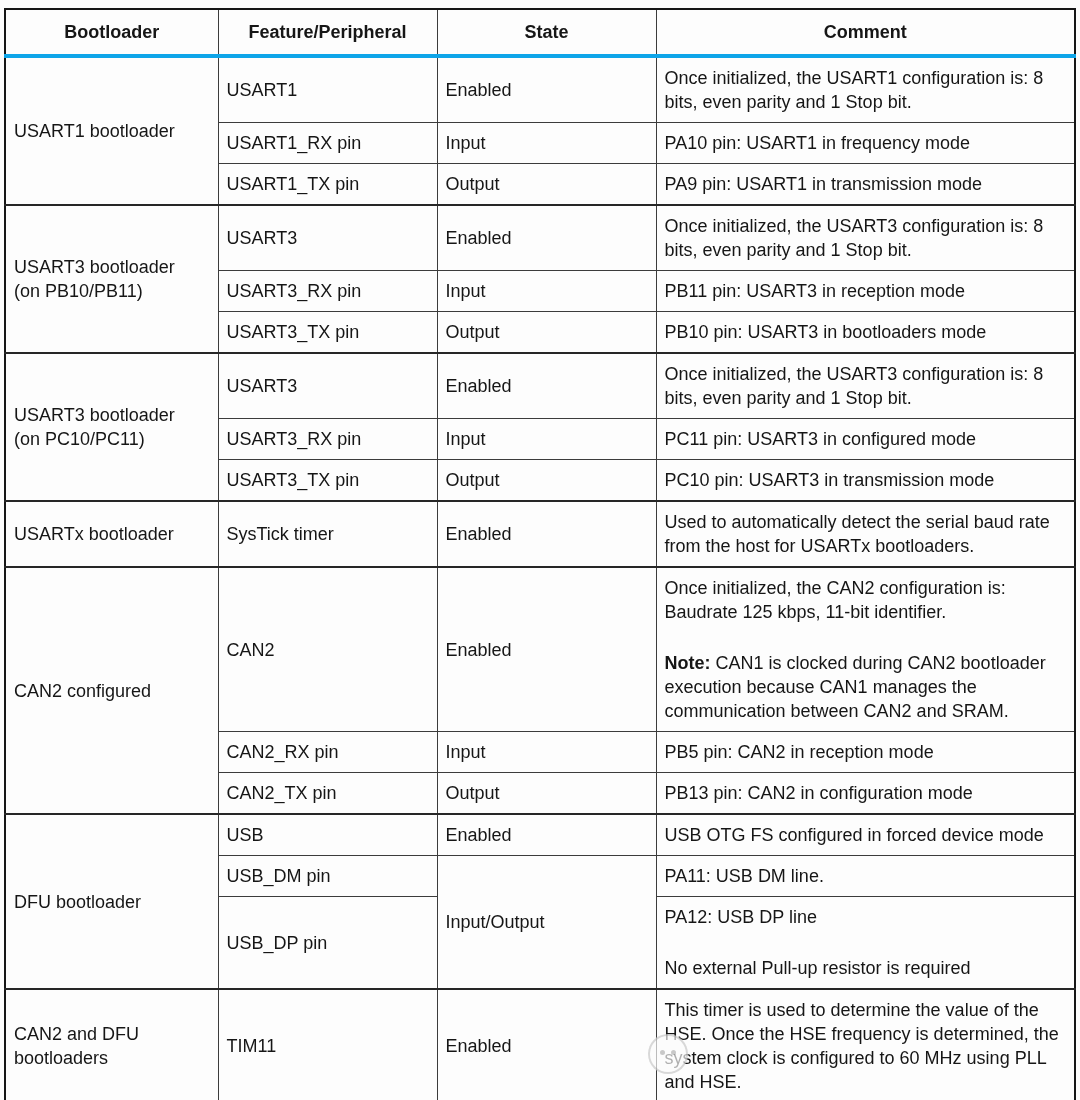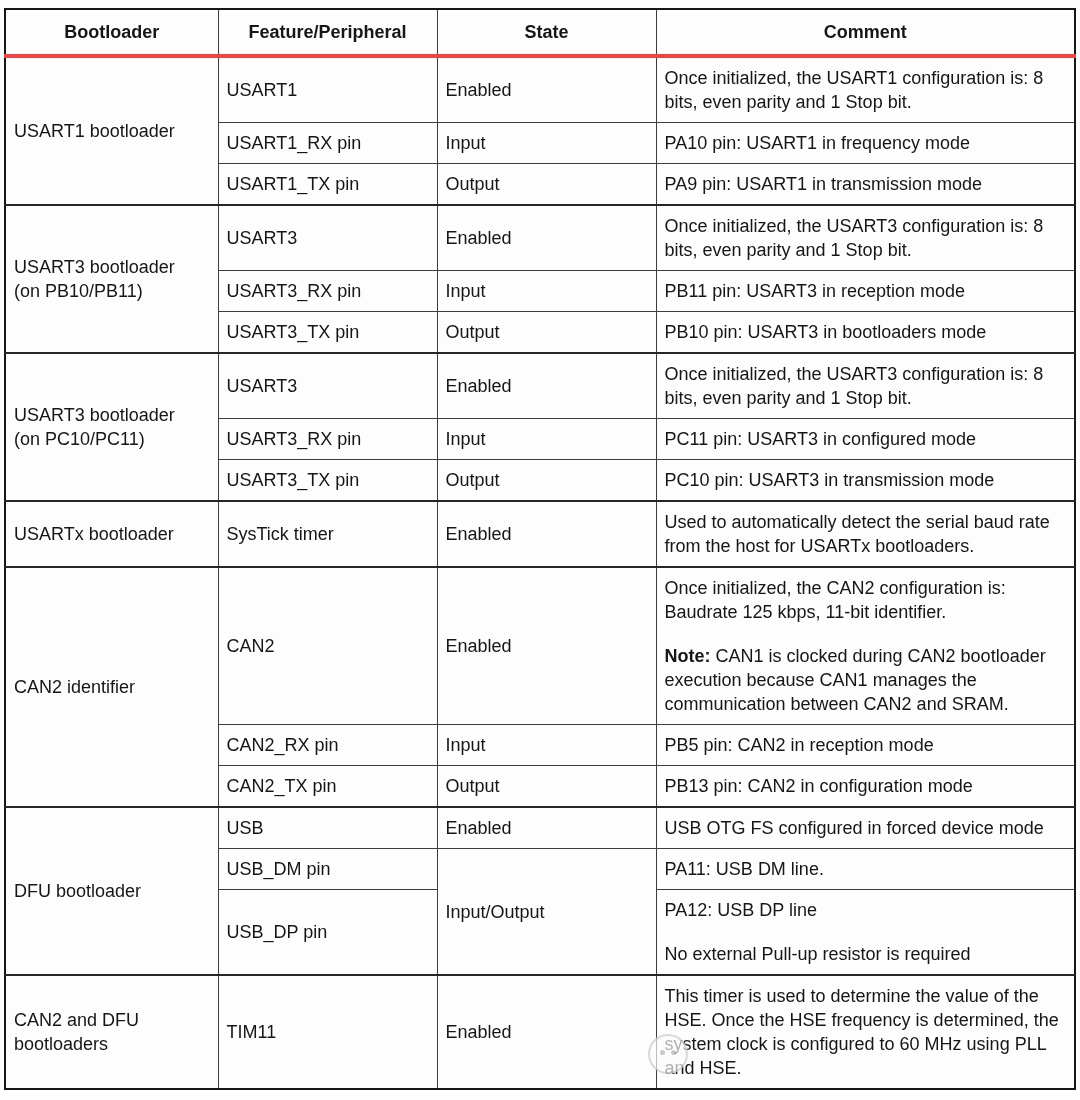--- a/index.html
+++ b/index.html
@@ -35,29 +35,29 @@
     border: 1px solid #3c3c3c;
     font-size: 18px;
     line-height: 24px;
     vertical-align: middle;
     padding: 8px 8px;
     overflow: hidden;
   }
   thead th {
     font-weight: bold;
     text-align: center;
-    border-bottom: 4px solid #ef4444;
+    border-bottom: 4px solid #0ea5e9;
     padding: 10px 6px;
     background: #fdfdfd;
   }
   tbody tr.section-start td {
     border-top: 2px solid #262626;
   }
   td .para + .para {
-    margin-top: 20px;
+    margin-top: 27px;
   }
   td.comment-cell .para b {
     font-weight: bold;
   }
   
   .watermark {
     position: absolute;
     left: 648px;
     top: 1030px;
     width: 410px;
@@ -187,21 +187,21 @@
         </tr>
         <tr class="section-start">
           <td rowspan="1">USARTx bootloader</td>
           <td>SysTick timer</td>
           <td>Enabled</td>
           <td class="comment-cell">
             <div class="para">Used to automatically detect the serial baud rate from the host for USARTx bootloaders.</div>
           </td>
         </tr>
         <tr class="section-start">
-          <td rowspan="3">CAN2 identifier</td>
+          <td rowspan="3">CAN2 configured</td>
           <td>CAN2</td>
           <td>Enabled</td>
           <td class="comment-cell">
             <div class="para">Once initialized, the CAN2 configuration is: Baudrate 125 kbps, 11-bit identifier.</div>
             <div class="para"><b>Note:</b> CAN1 is clocked during CAN2 bootloader execution because CAN1 manages the communication between CAN2 and SRAM.</div>
           </td>
         </tr>
         <tr>
           <td>CAN2_RX pin</td>
           <td>Input</td>

